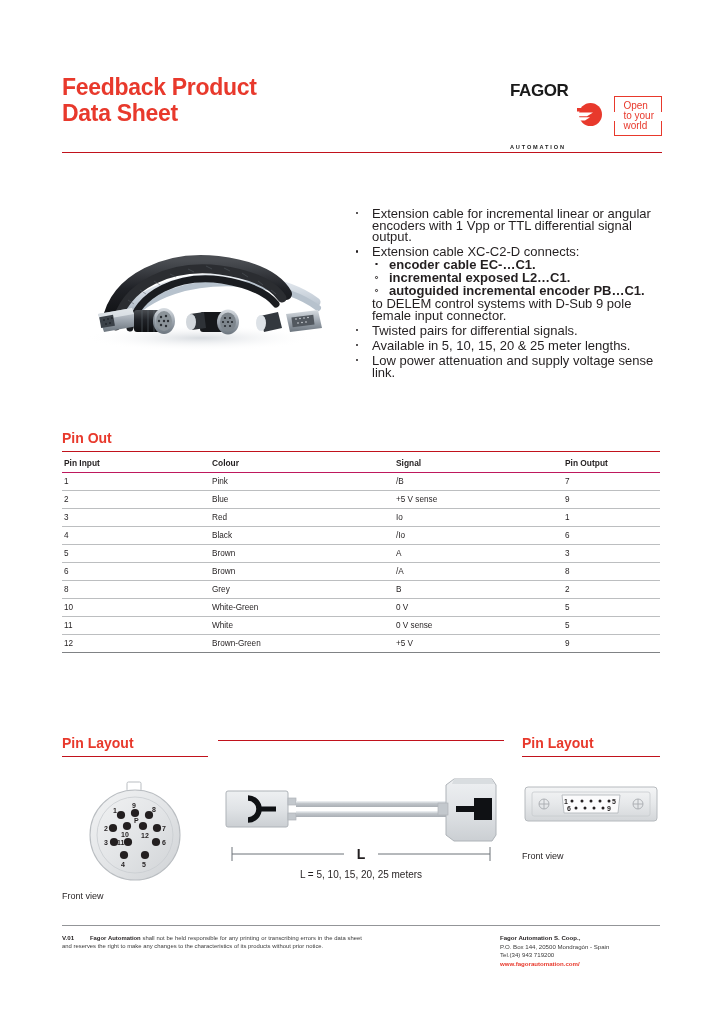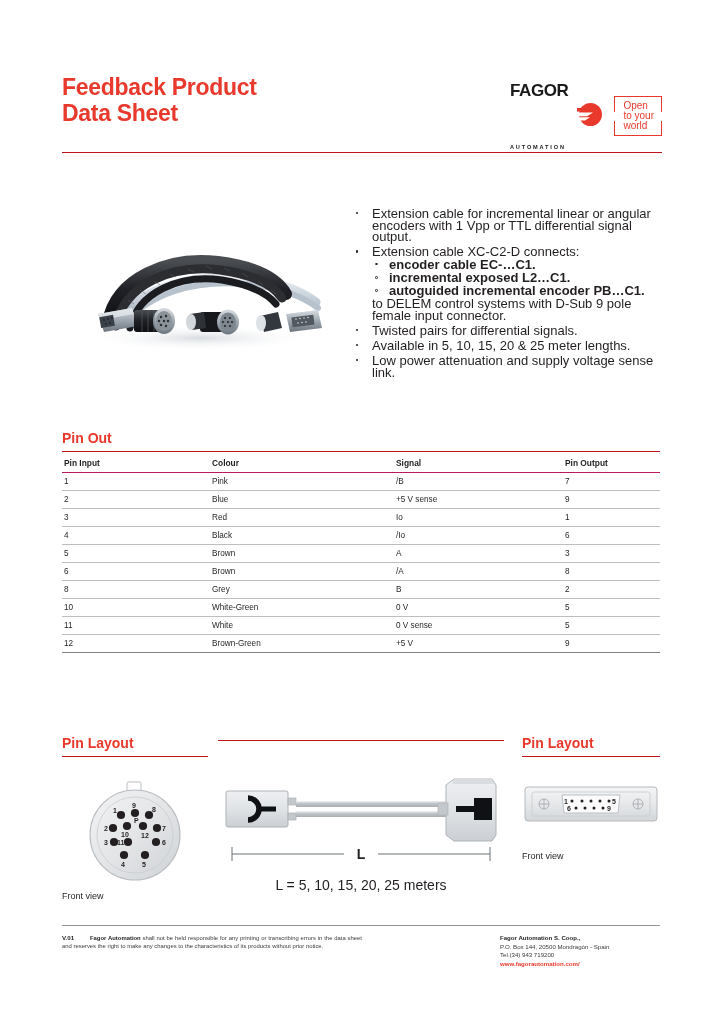--- a/index.html
+++ b/index.html
@@ -235,24 +235,23 @@
   }
   .caption {
     font-size: 9px;
     color: #231f20;
     text-align: left;
   }
 
   
   .circ-wrap { display: flex; justify-content: center; }
   .len-note {
-    font-size: 14px;
+    font-size: 10px;
     text-align: center;
     color: #231f20;
-    margin-top: 8px;
   }
 
   
   .footer {
     position: absolute;
     left: 62px; top: 925px;
     width: 598px;
   }
   .footer-rule {
     border-bottom: 0.9px solid #939598;

